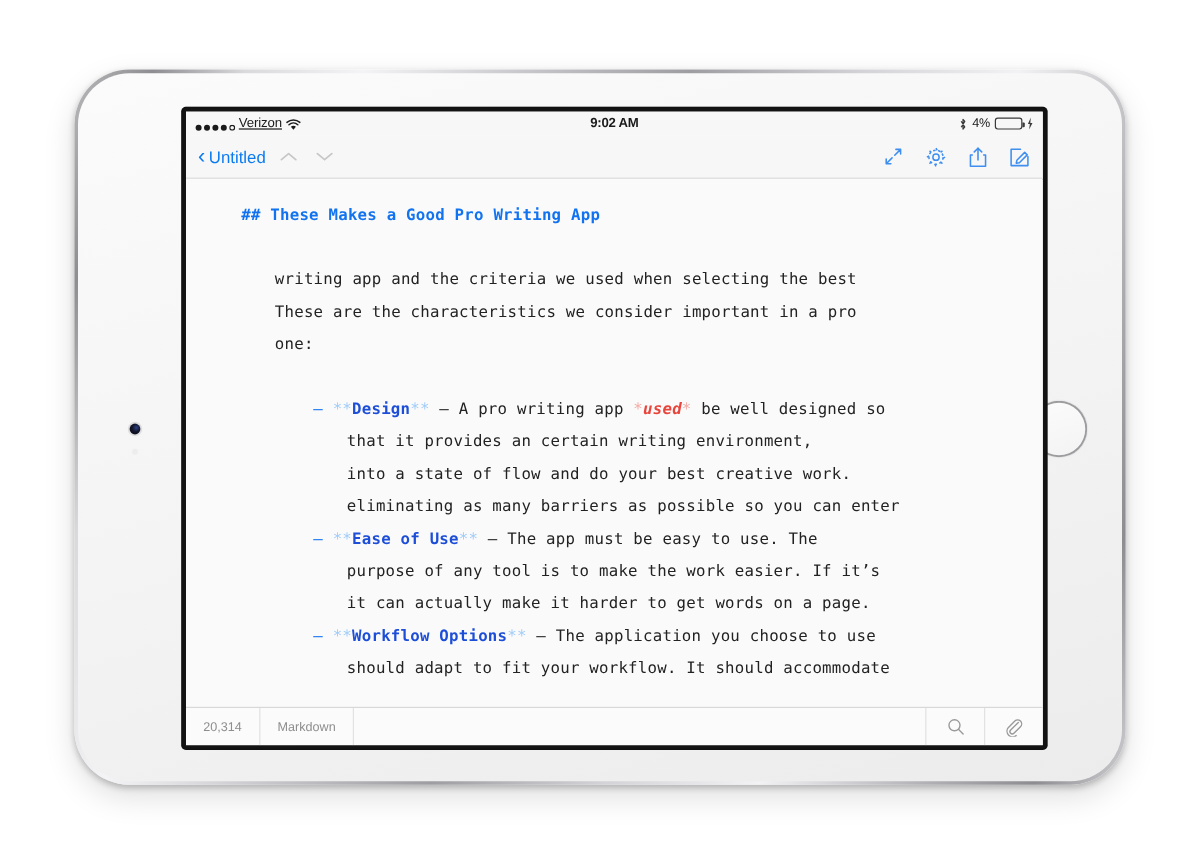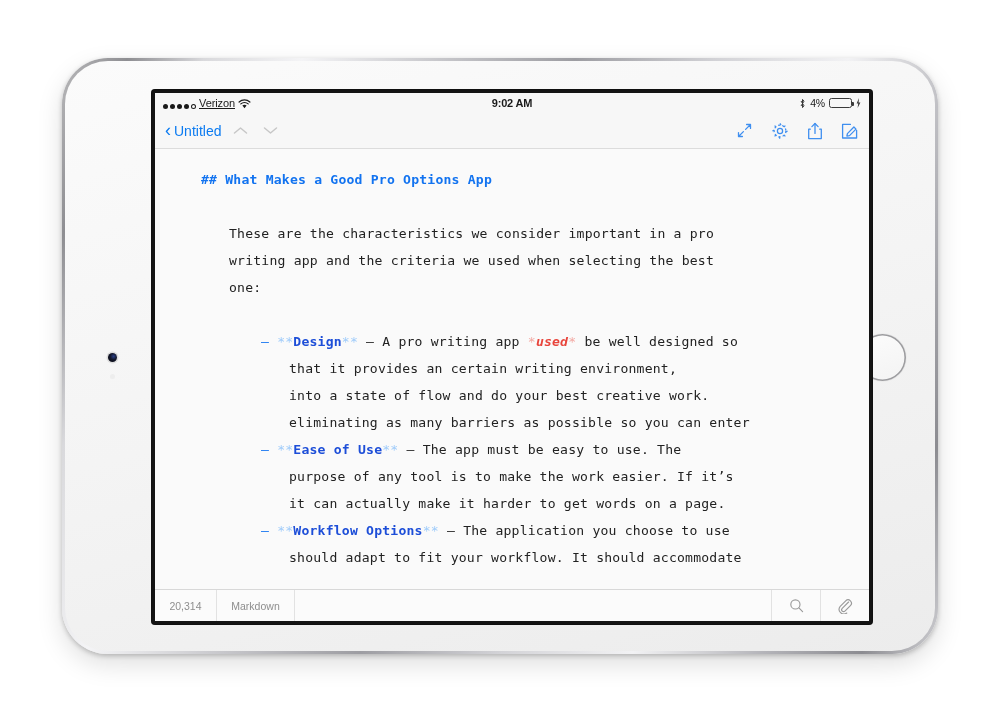--- a/index.html
+++ b/index.html
@@ -403,26 +403,26 @@
               <svg width="18" height="18" viewBox="0 0 18 18">
                 <path d="M15.6 8.4 L15.6 16 L1.6 16 L1.6 2.4 L9.4 2.4" stroke="#3f8ff0" stroke-width="1.3" fill="none" stroke-linecap="round" stroke-linejoin="round"></path>
                 <path d="M6.4 11.6 L12.9 5.0 L15.0 7.1 L8.5 13.6 L5.9 14.0 Z" stroke="#3f8ff0" stroke-width="1.3" fill="none" stroke-linejoin="round"></path>
               </svg>
             </div>
           </div>
         </div>
 
         <div id="editor">
 
-          <div class="doc-line h2"><span>## </span><span>What Makes a Good Pro Options App</span></div>
+          <div class="doc-line h2"><span>## </span><span>These Makes a Good Pro Writing App</span></div>
 
           <div class="blank"></div>
 
+          <div class="doc-line para-line">writing app and the criteria we used when selecting the best</div>
           <div class="doc-line para-line">These are the characteristics we consider important in a pro</div>
-          <div class="doc-line para-line">writing app and the criteria we used when selecting the best</div>
           <div class="doc-line para-line">one:</div>
 
           <div class="blank"></div>
 
           <div class="doc-line bullet-line"><span class="dash">–</span> <span class="emph-mark">**</span><span class="strong">Design</span><span class="emph-mark">**</span><span> – </span><span>A pro writing app </span><span class="ital-mark">*</span><span class="ital">used</span><span class="ital-mark">*</span><span> be well designed so</span></div>
           <div class="doc-line bullet-cont">that it provides an certain writing environment,</div>
           <div class="doc-line bullet-cont">into a state of flow and do your best creative work.</div>
           <div class="doc-line bullet-cont">eliminating as many barriers as possible so you can enter</div>
 
           <div class="doc-line bullet-line"><span class="dash">–</span> <span class="emph-mark">**</span><span class="strong">Ease of Use</span><span class="emph-mark">**</span><span> – </span><span>The app must be easy to use. The</span></div>

